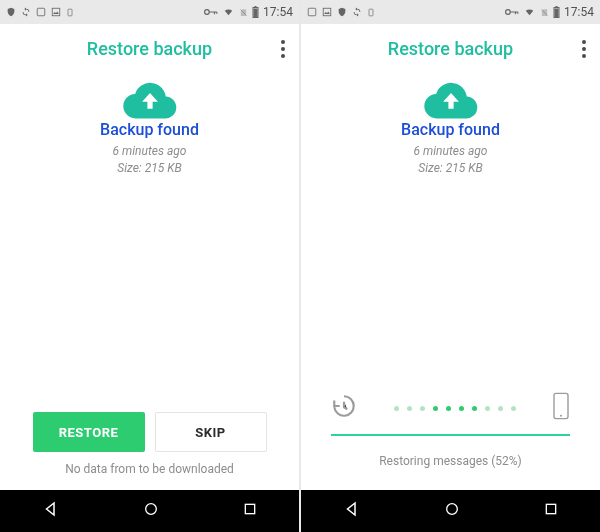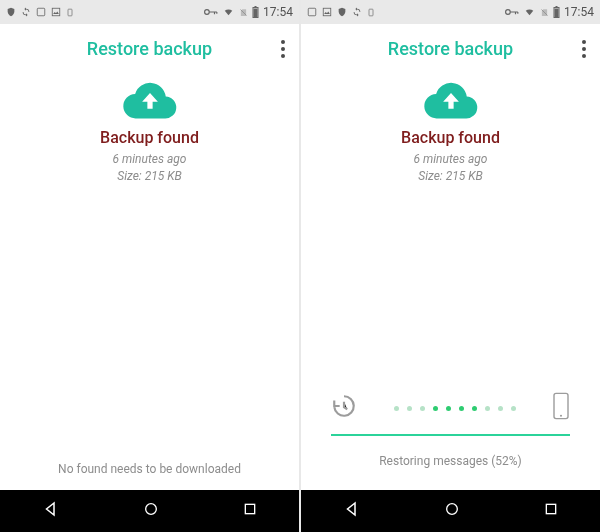--- a/index.html
+++ b/index.html
@@ -52,25 +52,25 @@
     gap: 3px;
     padding: 4px;
   }
   .overflow .dot { width: 4px; height: 4px; background: #4b4b4b; border-radius: 50%; }
   .cloud-wrap {
     display: flex;
     justify-content: center;
     margin-top: 8px;
   }
   .backup-title {
-    color: #7f1d1d;
+    color: #1d4ed8;
     font-size: 16px;
     font-weight: 500;
     text-align: center;
-    margin-top: 8px;
+    margin-top: 0;
   }
   .meta {
     text-align: center;
     color: #8d8d8d;
     font-size: 12px;
     margin-top: 4px;
     line-height: 1.4;
     font-style: italic;
   }
   .body-text {
@@ -227,22 +227,26 @@
 
   <div class="backup-title">Backup found</div>
   <div class="meta">
     <div>6 minutes ago</div>
     <div>Size: 215 KB</div>
   </div>
 
 
   <div class="spacer"></div>
 
-
-  <div class="footnote">No found needs to be downloaded</div>
+  <div class="button-row">
+    <div class="btn btn-primary">RESTORE</div>
+    <div class="btn btn-secondary">SKIP</div>
+  </div>
+
+  <div class="footnote">No data from to be downloaded</div>
 
   <div class="navbar">
     <span class="nav-icon"><svg width="18" height="18" viewBox="0 0 24 24">
           <path fill="none" stroke="#fff" stroke-width="2" d="M16 4l-10 8 10 8z"></path>
         </svg></span>
     <span class="nav-icon"><svg width="16" height="16" viewBox="0 0 24 24">
           <circle cx="12" cy="12" r="8" fill="none" stroke="#fff" stroke-width="2"></circle>
         </svg></span>
     <span class="nav-icon"><svg width="16" height="16" viewBox="0 0 24 24">
           <rect x="5" y="5" width="14" height="14" fill="none" stroke="#fff" stroke-width="2"></rect>

